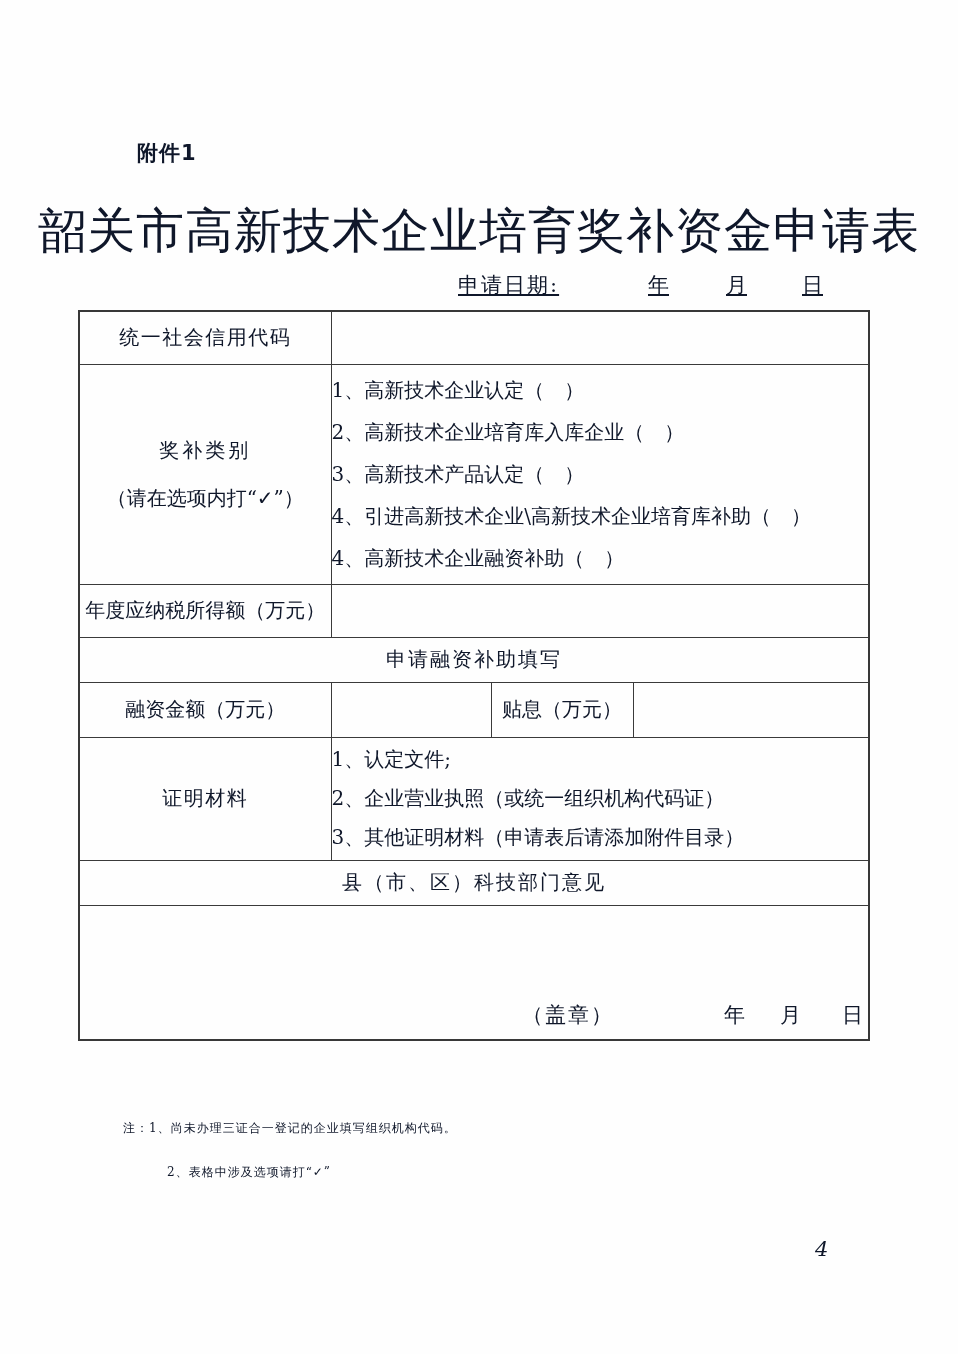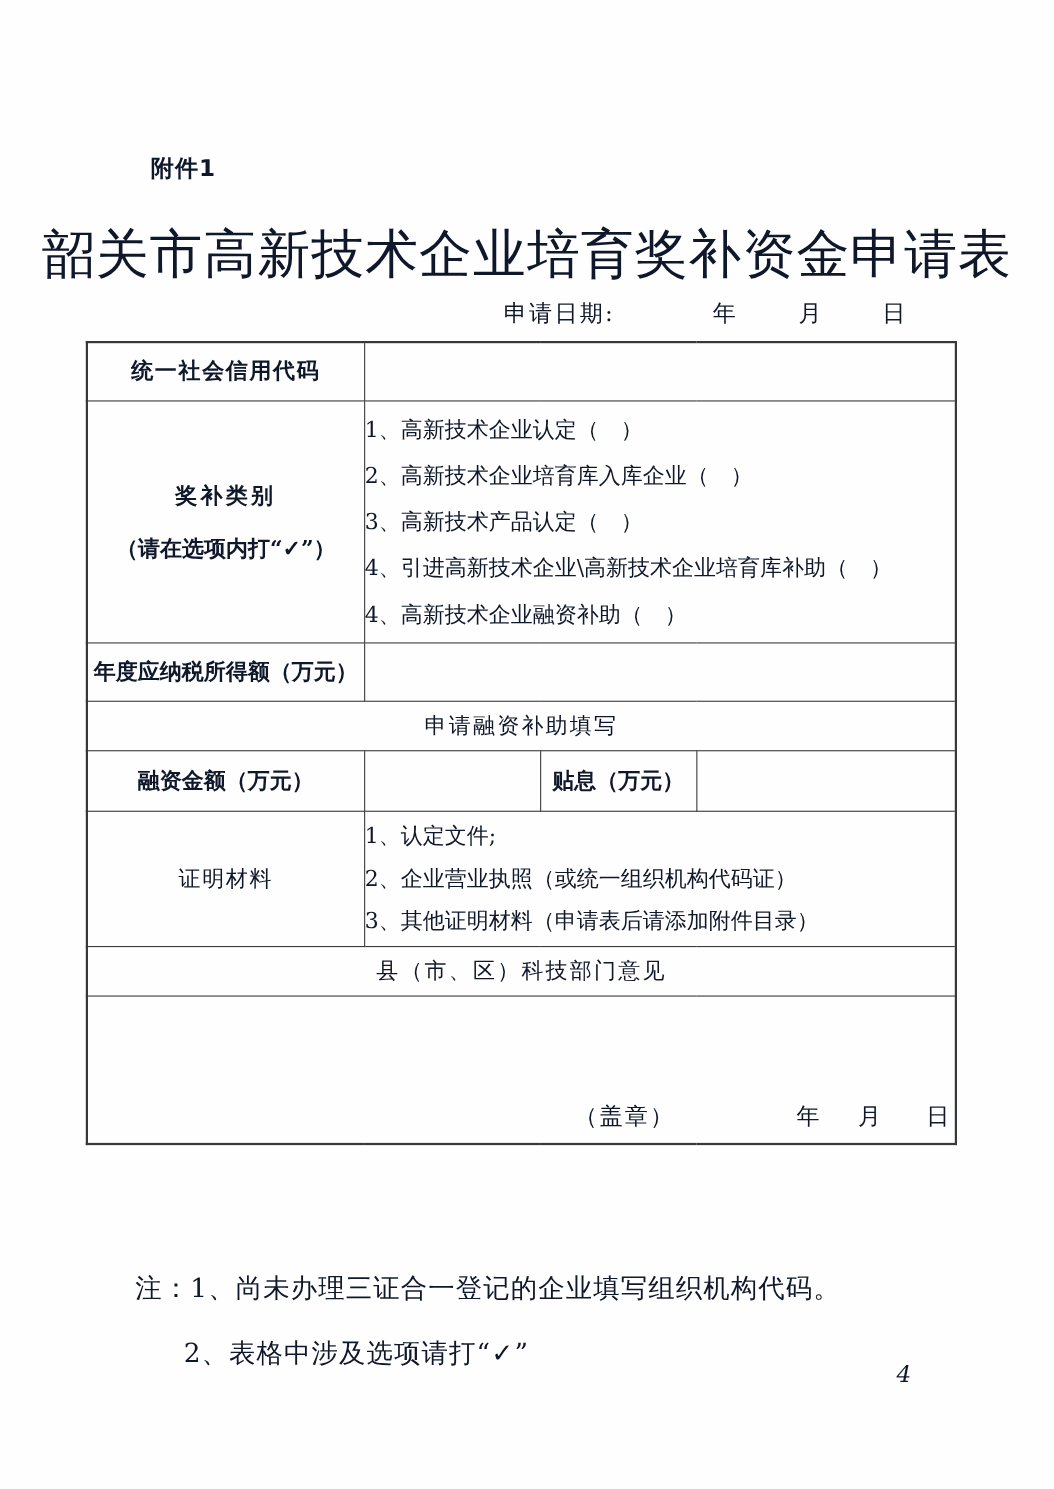--- a/index.html
+++ b/index.html
@@ -16,57 +16,57 @@
     position:absolute;left:137px;top:139px;
     font-family:"DejaVu Sans","Liberation Sans",sans-serif;
     font-weight:bold;font-size:21px;letter-spacing:1px;
   }
   .doc-title{
     position:absolute;left:0;right:0;top:199px;
     text-align:center;font-size:48px;letter-spacing:1px;
     white-space:nowrap;
   }
   .date-line{position:absolute;left:0;top:271px;width:100%;height:30px;font-size:21px;}
-  .date-line span{position:absolute;top:0;}
+  .date-line span{position:absolute;top:0;text-decoration:underline;}
   .date-label{left:458px;letter-spacing:2px;}
   .date-year{left:648px;}
   .date-month{left:726px;}
   .date-day{left:802px;}
 
   table.form{
     position:absolute;left:78px;top:310px;width:790px;
     border-collapse:collapse;table-layout:fixed;
     border:2px solid #383838;
     font-size:20px;
   }
   table.form td{
     border:1.5px solid #3a3a3a;
     vertical-align:middle;
     padding:0;
   }
   td.label-cell{text-align:center;letter-spacing:1.5px;}
-  td.label-cell.tight{letter-spacing:0;font-weight:bold;}
+  td.label-cell.tight{letter-spacing:0;}
   td.value-cell{background:#fefefe;}
   td.stamp-right{text-align:right;padding-right:28px;letter-spacing:2px;}
   td.section-header{text-align:center;letter-spacing:2px;}
   .two-line-label div{line-height:1.1;}
   .two-line-label .line1{margin-bottom:26px;letter-spacing:3px;}
   .two-line-label .line2{letter-spacing:0;}
   .options-cell{padding:4px 4px 4px 14px;}
   .option-item{height:42px;display:flex;align-items:center;white-space:nowrap;}
   .materials-cell{padding:2px 4px 2px 14px;}
   .material-item{height:39px;display:flex;align-items:center;white-space:nowrap;}
   .opinion-space-cell{position:relative;}
   .stamp-line span{position:absolute;bottom:10px;font-size:21px;}
   .stamp-line .stamp{left:442px;letter-spacing:2px;}
   .stamp-line .yr{left:644px;}
   .stamp-line .mo{left:700px;}
   .stamp-line .dy{left:762px;}
 
-  .notes{position:absolute;left:123px;top:1155px;font-size:24px;}
+  .notes{position:absolute;left:123px;top:1120px;font-size:12px;}
   .note-row1{white-space:nowrap;letter-spacing:1px;}
   .note-row2{margin-top:27px;margin-left:44px;white-space:nowrap;letter-spacing:1px;}
   .page-number{
     position:absolute;left:815px;top:1237px;
     font-style:italic;font-size:21px;
   }
 </style>
 </head>
 <body>
 
@@ -86,21 +86,21 @@
   <table class="form">
     <colgroup>
       <col style="width:252px">
         <col style="width:160px">
         <col style="width:142px">
         <col style="width:236px">
     </colgroup>
 
     <tbody>
 
-    <tr style="height:53px;font-weight:bold;">
+    <tr style="height:53px;">
       <td class="label-cell">统一社会信用代码</td>
       <td class="value-cell" colspan="3"></td>
     </tr>
 
     <tr style="height:220px;">
       <td class="label-cell two-line-label tight">
         <div class="line1">奖补类别</div>
         <div class="line2">（请在选项内打“✓”）</div>
       </td>
       <td class="options-cell" colspan="3">

